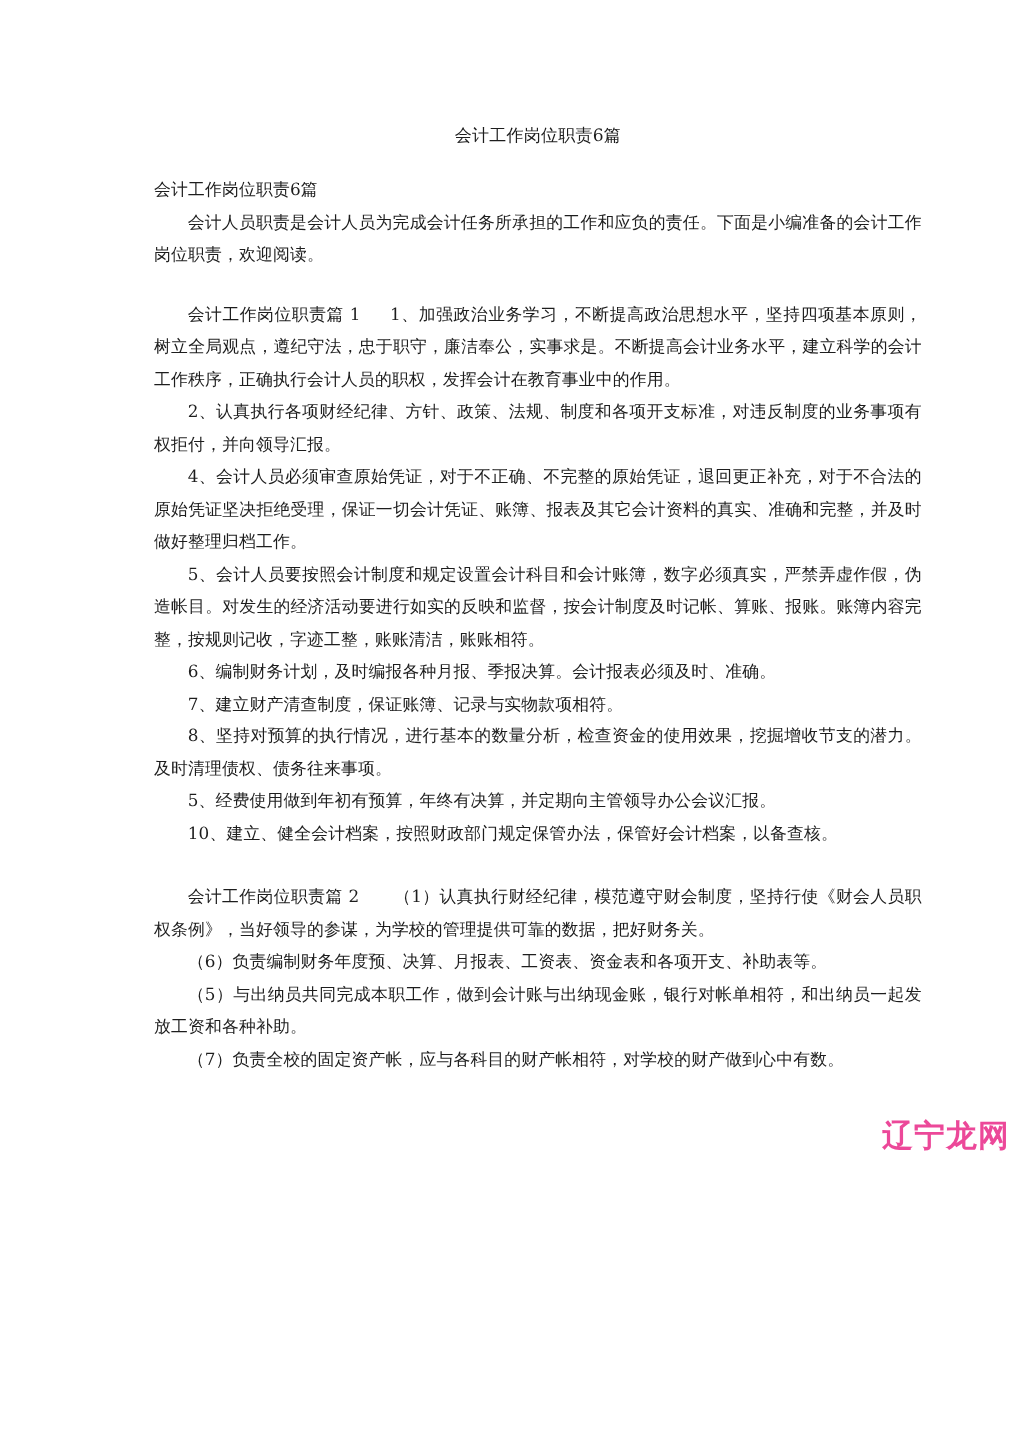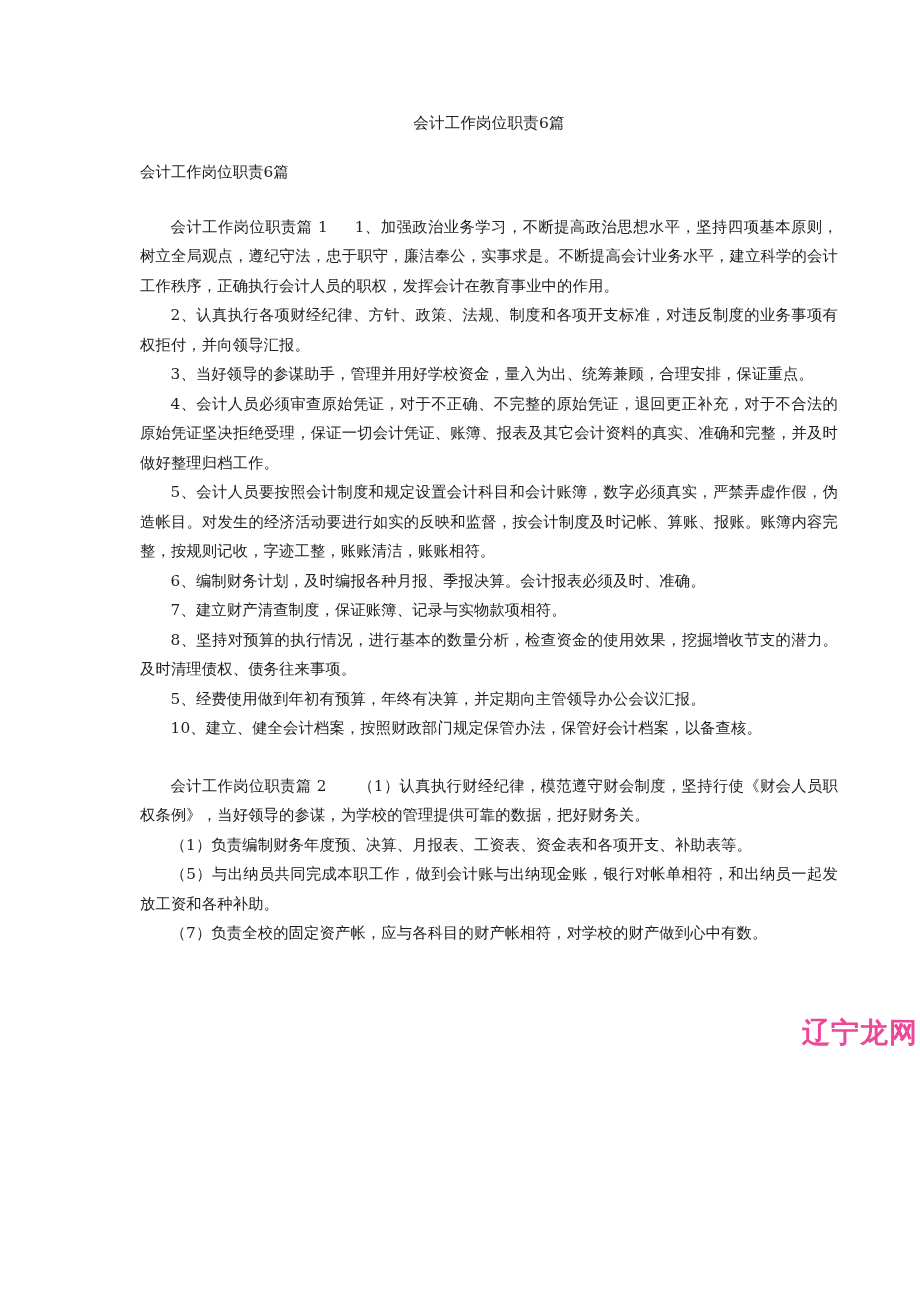--- a/index.html
+++ b/index.html
@@ -82,40 +82,40 @@
 <body>
 
 <div class="page">
 
   <div class="content">
 
     <div class="doc-title">会计工作岗位职责6篇</div>
 
     <p class="para noindent">会计工作岗位职责6篇</p>
 
+    <p class="para indent">会计人员职责是会计人员为完成会计任务所承担的工作和应负的责任。下面是小编准备的会计工作岗位职责，欢迎阅读。</p>
 
     <div class="spacer-md"></div>
 
     <p class="para indent"><span>会计工作岗位职责篇 1</span><span>&nbsp;&nbsp;&nbsp;&nbsp;&nbsp;</span><span>1、加强政治业务学习，不断提高政治思想水平，坚持四项基本原则，树立全局观点，遵纪守法，忠于职守，廉洁奉公，实事求是。不断提高会计业务水平，建立科学的会计工作秩序，正确执行会计人员的职权，发挥会计在教育事业中的作用。</span></p>
 
     <p class="para indent">2、认真执行各项财经纪律、方针、政策、法规、制度和各项开支标准，对违反制度的业务事项有权拒付，并向领导汇报。</p>
-    <p class="para indent">3、当好领导的参谋助手，管理并用好学校资金，量入为出、统筹兼顾，合理安排，保证重点。</p>
     <p class="para indent">4、会计人员必须审查原始凭证，对于不正确、不完整的原始凭证，退回更正补充，对于不合法的原始凭证坚决拒绝受理，保证一切会计凭证、账簿、报表及其它会计资料的真实、准确和完整，并及时做好整理归档工作。</p>
     <p class="para indent">5、会计人员要按照会计制度和规定设置会计科目和会计账簿，数字必须真实，严禁弄虚作假，伪造帐目。对发生的经济活动要进行如实的反映和监督，按会计制度及时记帐、算账、报账。账簿内容完整，按规则记收，字迹工整，账账清洁，账账相符。</p>
     <p class="para indent">6、编制财务计划，及时编报各种月报、季报决算。会计报表必须及时、准确。</p>
     <p class="para indent">7、建立财产清查制度，保证账簿、记录与实物款项相符。</p>
     <p class="para indent">8、坚持对预算的执行情况，进行基本的数量分析，检查资金的使用效果，挖掘增收节支的潜力。及时清理债权、债务往来事项。</p>
     <p class="para indent">5、经费使用做到年初有预算，年终有决算，并定期向主管领导办公会议汇报。</p>
     <p class="para indent">10、建立、健全会计档案，按照财政部门规定保管办法，保管好会计档案，以备查核。</p>
 
     <div class="spacer-lg"></div>
 
     <p class="para indent"><span>会计工作岗位职责篇 2</span><span>&nbsp;&nbsp;&nbsp;&nbsp;&nbsp;&nbsp;</span><span>（1）认真执行财经纪律，模范遵守财会制度，坚持行使《财会人员职权条例》，当好领导的参谋，为学校的管理提供可靠的数据，把好财务关。</span></p>
 
-    <p class="para indent">（1）负责编制财务年度预、决算、月报表、工资表、资金表和各项开支、补助表等。</p>
+    <p class="para indent">（6）负责编制财务年度预、决算、月报表、工资表、资金表和各项开支、补助表等。</p>
     <p class="para indent">（5）与出纳员共同完成本职工作，做到会计账与出纳现金账，银行对帐单相符，和出纳员一起发放工资和各种补助。</p>
     <p class="para indent">（7）负责全校的固定资产帐，应与各科目的财产帐相符，对学校的财产做到心中有数。</p>
 
   </div>
 
   <div class="watermark"><span class="watermark-inner">辽宁龙网</span></div>
 
 </div>
 
 </body></html>

